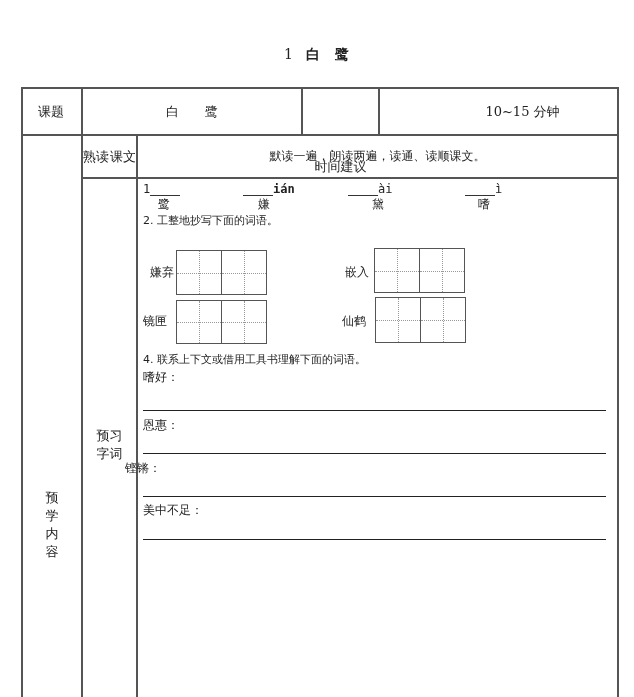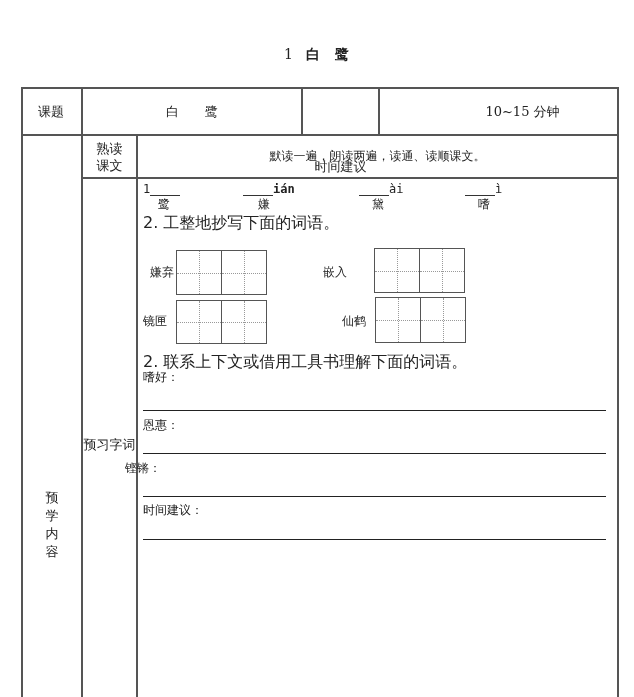--- a/index.html
+++ b/index.html
@@ -16,21 +16,21 @@
   .vl { width:2px; }
 
   .cell-text { position:absolute; font-size:13px; display:flex; align-items:center; justify-content:center; text-align:center; }
   .small { font-size:12px; }
   .serif { font-family:"DejaVu Serif", "Liberation Serif", serif; }
 
   .pinyin { position:absolute; font-family:"DejaVu Sans Mono", monospace; font-size:12px; top:182px; }
   .pinyin .blank { display:inline-block; border-bottom:1px solid #333; height:11px; vertical-align:bottom; }
   .hanzi { position:absolute; font-size:12px; top:196px; }
 
-  .text { position:absolute; font-size:16px; white-space:nowrap; }
+  .text { position:absolute; font-size:11px; white-space:nowrap; }
 
   .grid { position:absolute; border:1px solid #555; display:flex; }
   .grid .cell { width:44px; height:100%; position:relative; border-right:1px solid #555; }
   .grid .cell:last-child { border-right:none; }
   .grid .cell::before { content:""; position:absolute; left:50%; top:0; bottom:0; border-left:1px dotted #999; }
   .grid .cell::after { content:""; position:absolute; top:50%; left:0; right:0; border-top:1px dotted #999; }
 
   .answer-line { position:absolute; left:143px; width:463px; height:1px; background:#222; }
   .vertical { position:absolute; font-size:13px; line-height:18px; text-align:center; width:18px; }
 </style>
@@ -60,91 +60,91 @@
   <span style="display:inline-block; width:26px;"></span>
   <span>鹭</span>
 </div>
 <div class="cell-text" style="left:303px; top:89px; width:75px; height:60px;margin-top:48px;">
   <span>时间建议</span>
 </div>
 <div class="cell-text serif" style="left:380px; top:89px; width:237px; height:45px;padding-left:24px;">
   <span>10~15 分钟</span>
 </div>
 
-<div class="cell-text" style="left:83px; top:136px; width:53px; height:41px; flex-direction:column; line-height:17px;">
+<div class="cell-text" style="left:83px; top:136px; width:53px; height:41px; flex-direction:row; line-height:17px;justify-content:space-between;">
   <span>熟读</span>
   <span>课文</span>
 </div>
 <div class="cell-text small" style="left:138px; top:136px; width:479px; height:41px;">
   <span>默读一遍，朗读两遍，读通、读顺课文。</span>
 </div>
 
 <div class="vertical" style="left:43px; top:489px;">
   <div>预</div>
   <div>学</div>
   <div>内</div>
   <div>容</div>
 </div>
 
-<div class="cell-text" style="left:83px; top:425px; width:53px; height:40px; line-height:18px;">
+<div class="cell-text" style="left:83px; top:425px; width:53px; height:40px; flex-direction:column; line-height:18px;">
   <span>预习</span>
   <span>字词</span>
 </div>
 
 <div class="pinyin" style="left:143px;">
   <span>1</span><span class="blank" style="width:30px;"></span>
 </div>
 <div class="hanzi" style="left:158px;">鹭</div>
 
 <div class="pinyin" style="left:243px;font-weight:bold;">
   <span class="blank" style="width:30px;"></span><span>ián</span>
 </div>
 <div class="hanzi" style="left:258px;">嫌</div>
 
-<div class="pinyin" style="left:359px;">
+<div class="pinyin" style="left:348px;">
   <span class="blank" style="width:30px;"></span><span>ài</span>
 </div>
 <div class="hanzi" style="left:372px;">黛</div>
 
 <div class="pinyin" style="left:465px;">
   <span class="blank" style="width:30px;"></span><span>ì</span>
 </div>
 <div class="hanzi" style="left:478px;">嗜</div>
 
 <div class="text" style="left:143px; top:213px;">2. 工整地抄写下面的词语。</div>
 
 <div class="text" style="left:150px; top:264px; font-size:12px;">嫌弃</div>
 <div class="grid" style="left:176px; top:250px; height:43px;">
   <div class="cell"></div>
   <div class="cell"></div>
 </div>
 
-<div class="text" style="left:323px; top:264px; font-size:12px;">嵌入</div>
+<div class="text" style="left:345px; top:264px; font-size:12px;">嵌入</div>
 <div class="grid" style="left:374px; top:248px; height:43px;">
   <div class="cell"></div>
   <div class="cell"></div>
 </div>
 
 <div class="text" style="left:143px; top:313px; font-size:12px;">镜匣</div>
 <div class="grid" style="left:176px; top:300px; height:42px;">
   <div class="cell"></div>
   <div class="cell"></div>
 </div>
 
 <div class="text" style="left:342px; top:313px; font-size:12px;">仙鹤</div>
 <div class="grid" style="left:375px; top:297px; height:44px;">
   <div class="cell"></div>
   <div class="cell"></div>
 </div>
 
-<div class="text" style="left:143px; top:352px;">2. 联系上下文或借用工具书理解下面的词语。</div>
+<div class="text" style="left:143px; top:352px;">4. 联系上下文或借用工具书理解下面的词语。</div>
 
 <div class="text" style="left:143px; top:369px; font-size:12px;">嗜好：</div>
 <div class="answer-line" style="top:410px;"></div>
 
 <div class="text" style="left:143px; top:417px; font-size:12px;">恩惠：</div>
 <div class="answer-line" style="top:453px;"></div>
 
 <div class="text" style="left:125px; top:460px; font-size:12px;">铿锵：</div>
 <div class="answer-line" style="top:496px;"></div>
 
-<div class="text" style="left:143px; top:502px; font-size:12px;">时间建议：</div>
+<div class="text" style="left:143px; top:502px; font-size:12px;">美中不足：</div>
 <div class="answer-line" style="top:539px;"></div>
 
 </body></html>

